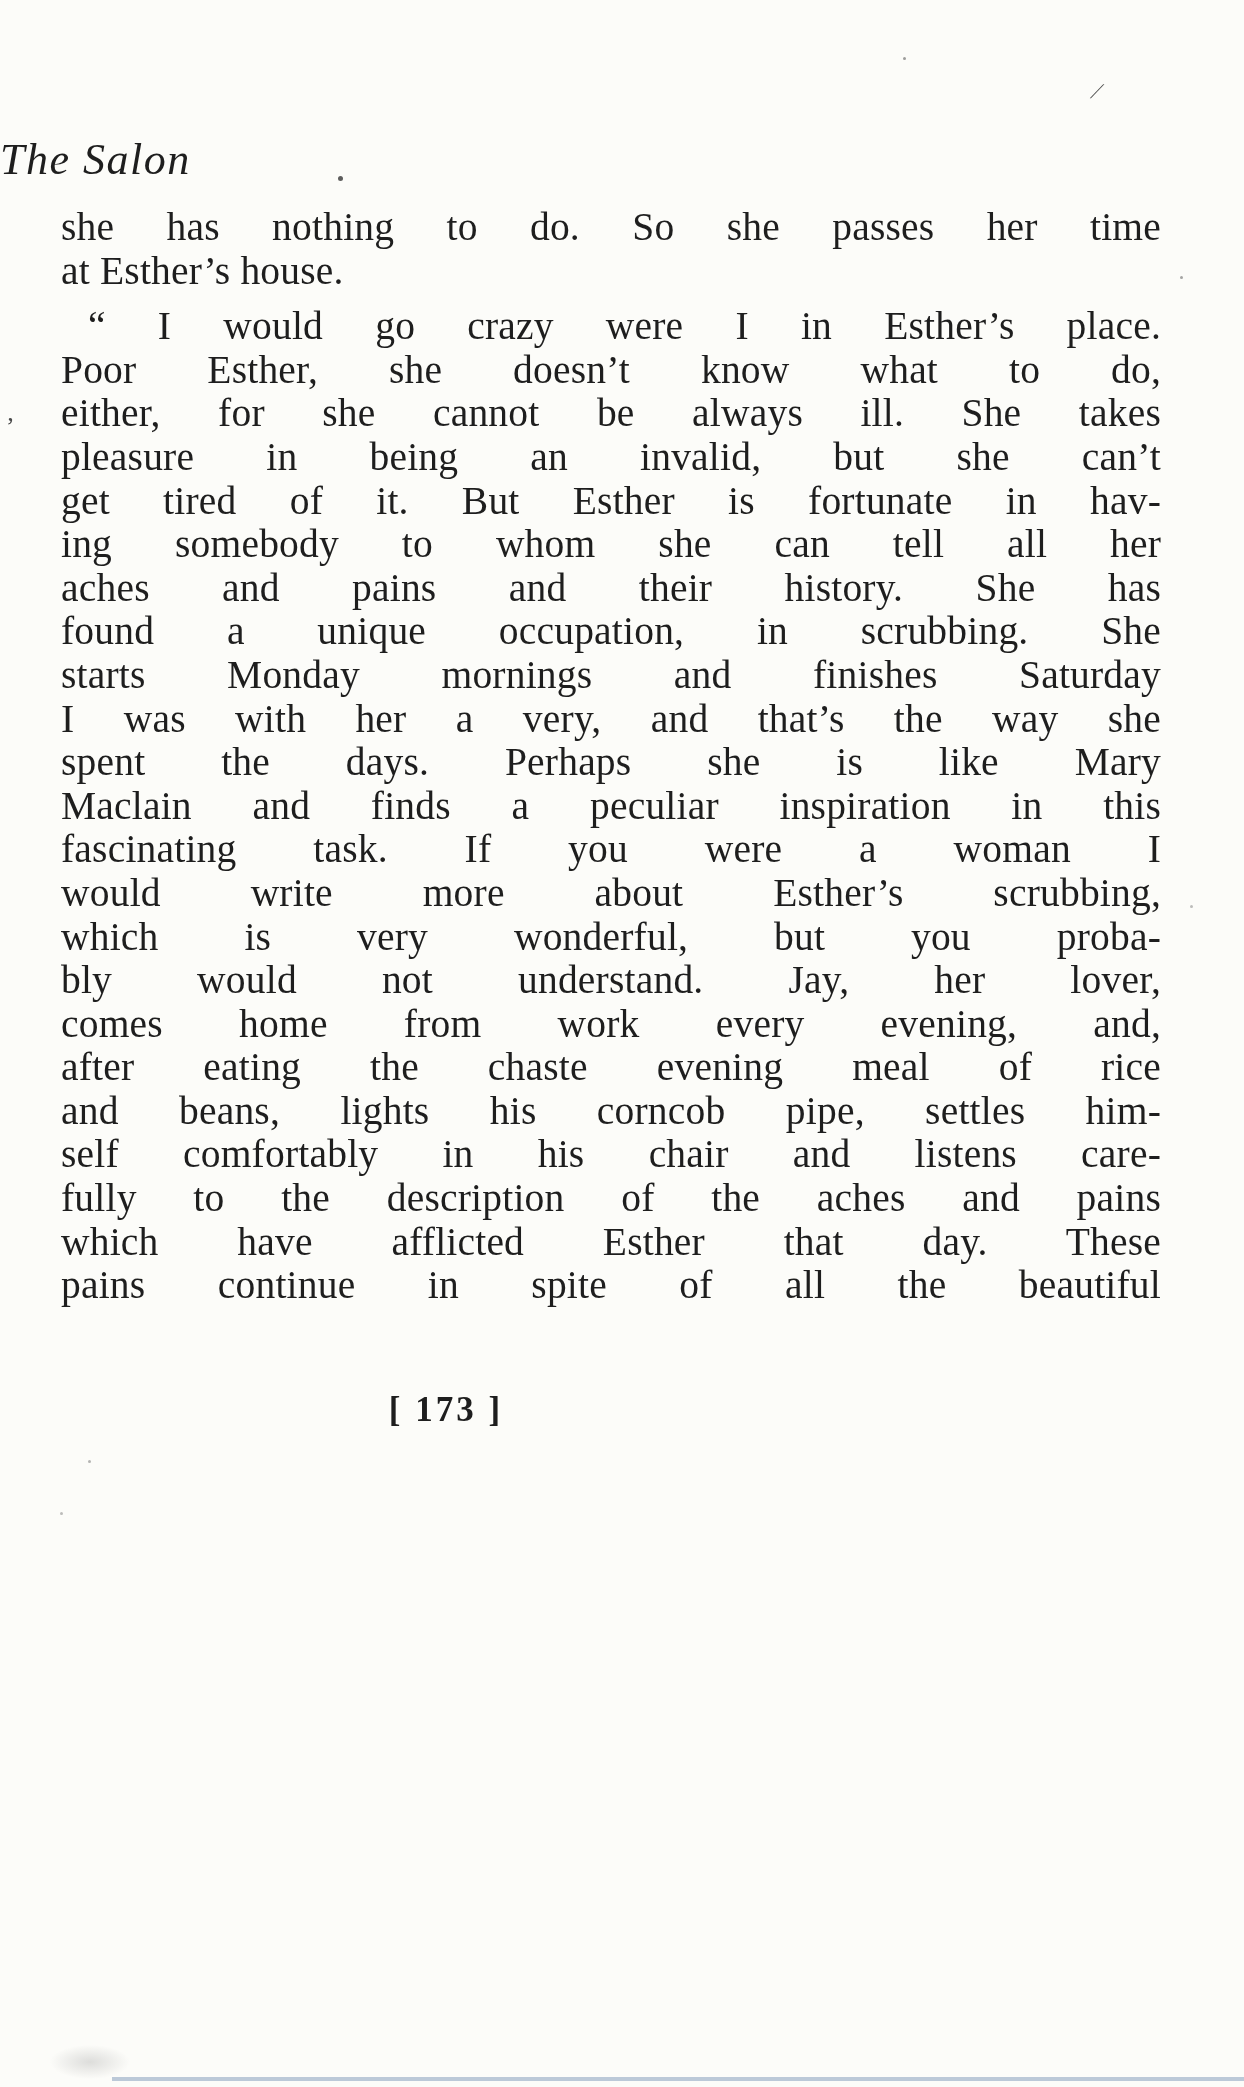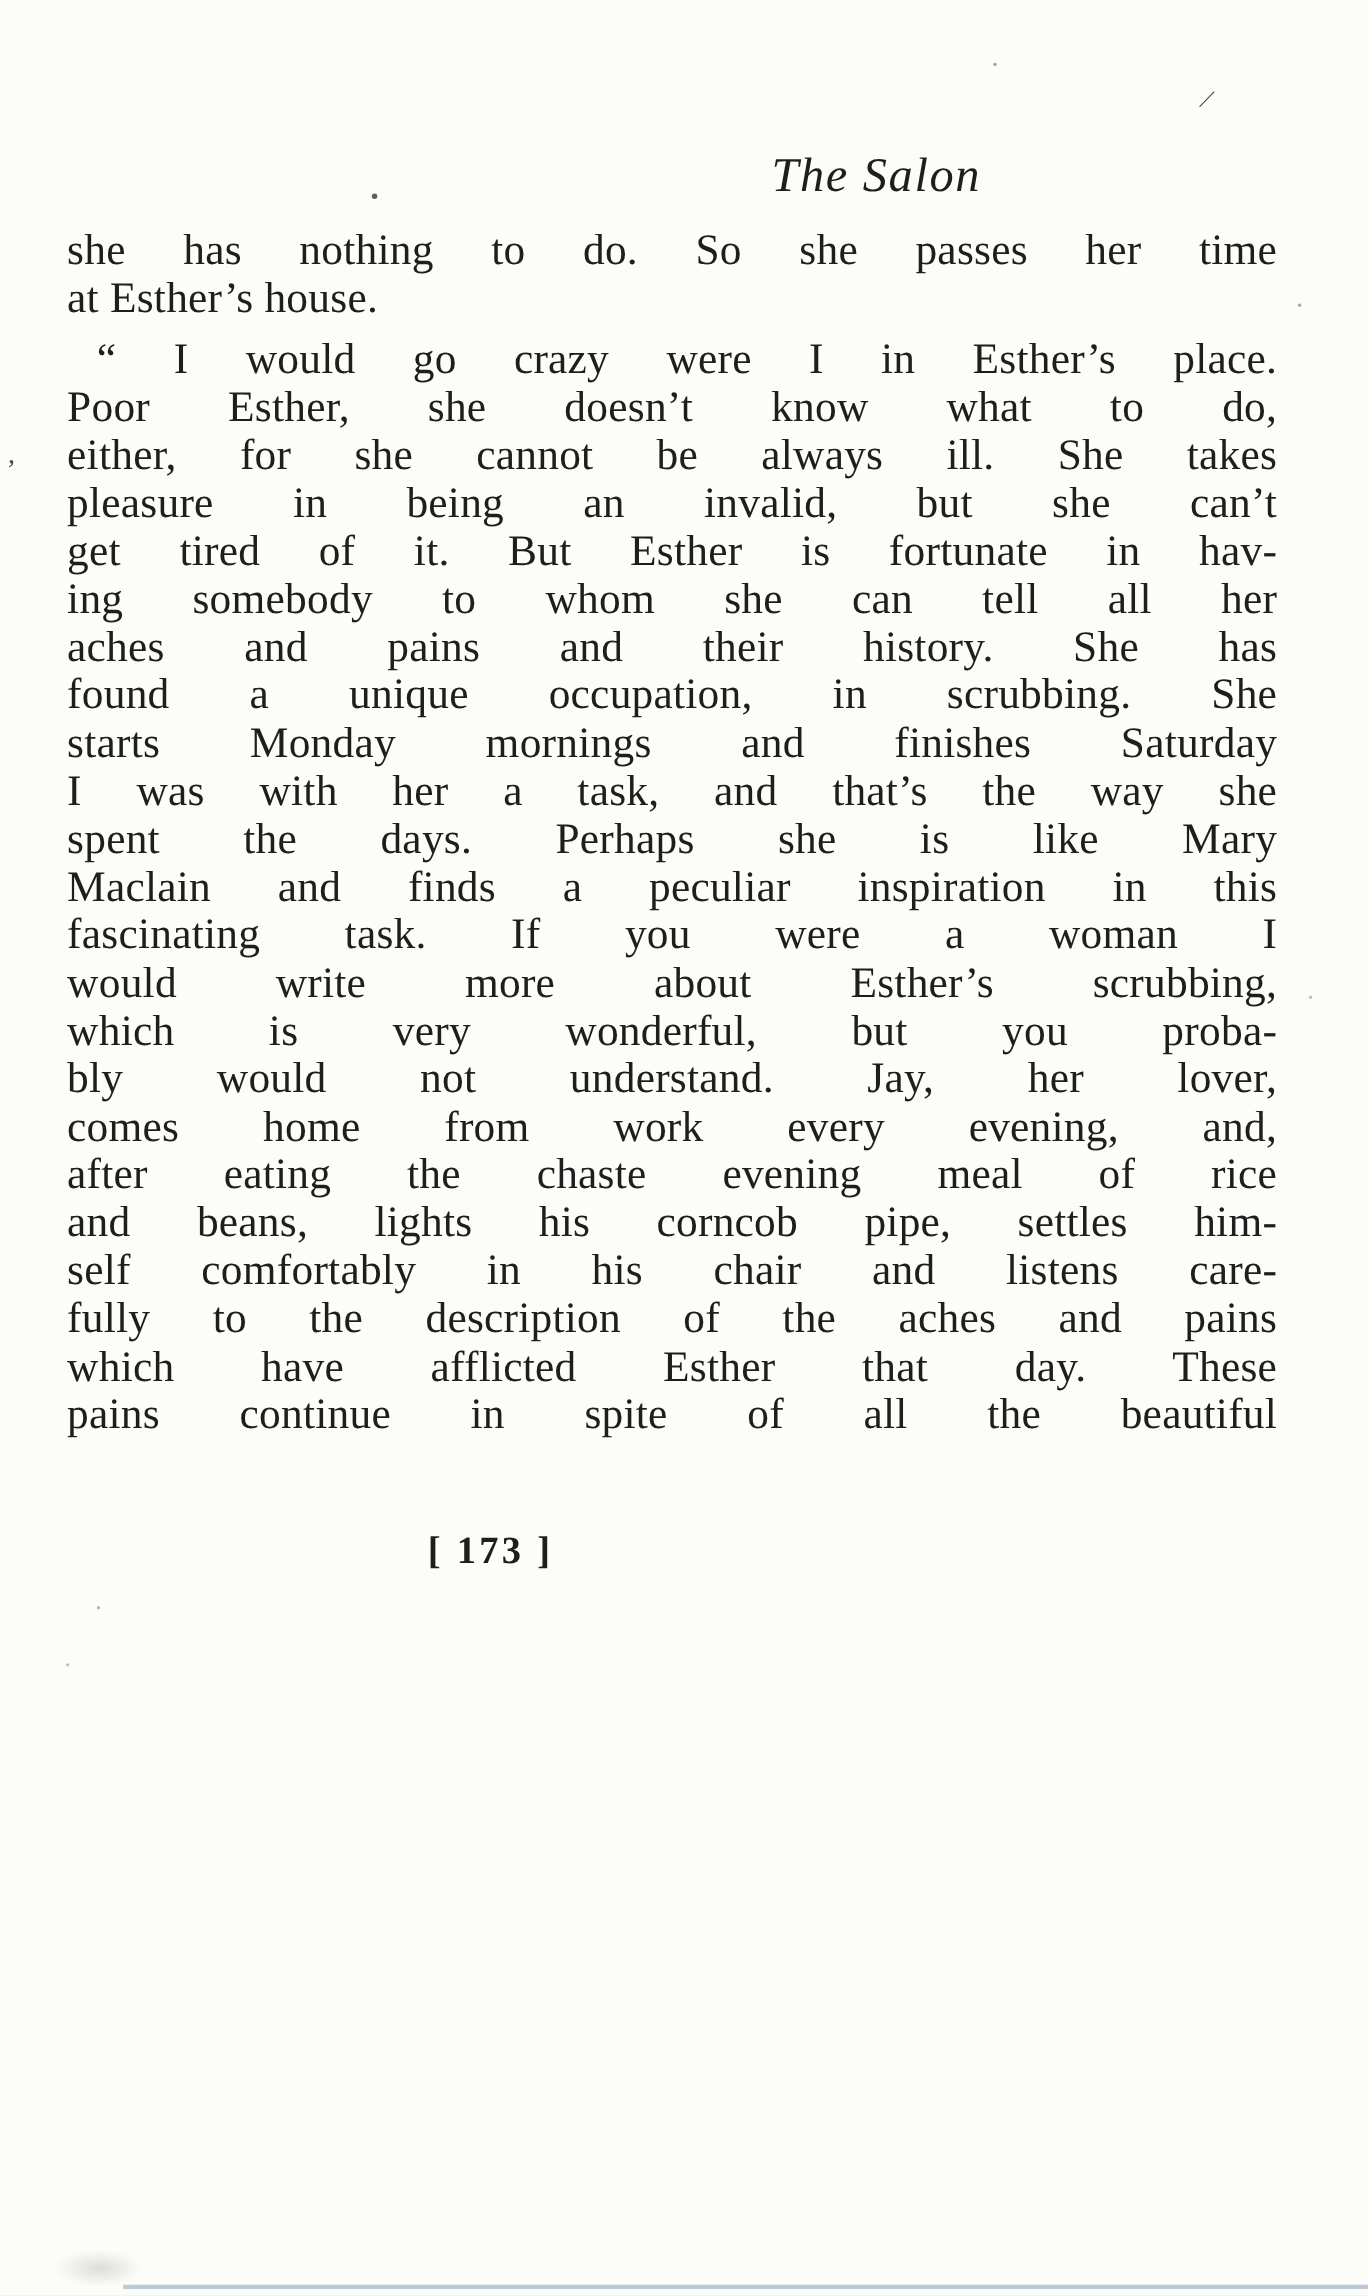--- a/index.html
+++ b/index.html
@@ -14,21 +14,21 @@
     background: #fcfcf9;
     overflow: hidden;
     font-family: "Liberation Serif", serif;
     color: #1e1e1e;
   }
   .running-head {
     position: absolute;
     top: 136px;
     left: 0;
     width: 892px;
-    text-align: right;
+    text-align: left;
     font-style: italic;
     font-size: 44px;
     letter-spacing: 1.5px;
     line-height: 1.1;
   }
   .body-text {
     position: absolute;
     top: 206px;
     left: 61px;
     width: 1100px;
@@ -119,21 +119,21 @@
       <div class="line no-justify-last">at Esther’s house.</div>
       <div class="line indent">“ I would go crazy were I in Esther’s place.</div>
       <div class="line">Poor Esther, she doesn’t know what to do,</div>
       <div class="line">either, for she cannot be always ill.  She takes</div>
       <div class="line">pleasure in being an invalid, but she can’t</div>
       <div class="line">get tired of it.  But Esther is fortunate in hav-</div>
       <div class="line">ing somebody to whom she can tell all her</div>
       <div class="line">aches and pains and their history.  She has</div>
       <div class="line">found a unique occupation, in scrubbing.  She</div>
       <div class="line">starts Monday mornings and finishes Saturday</div>
-      <div class="line">I was with her a task, and that’s the way she</div>
+      <div class="line">I was with her a very, and that’s the way she</div>
       <div class="line">spent the days.  Perhaps she is like Mary</div>
       <div class="line">Maclain and finds a peculiar inspiration in this</div>
       <div class="line">fascinating task.  If you were a woman I</div>
       <div class="line">would write more about Esther’s scrubbing,</div>
       <div class="line">which is very wonderful, but you proba-</div>
       <div class="line">bly would not understand.  Jay, her lover,</div>
       <div class="line">comes home from work every evening, and,</div>
       <div class="line">after eating the chaste evening meal of rice</div>
       <div class="line">and beans, lights his corncob pipe, settles him-</div>
       <div class="line">self comfortably in his chair and listens care-</div>

